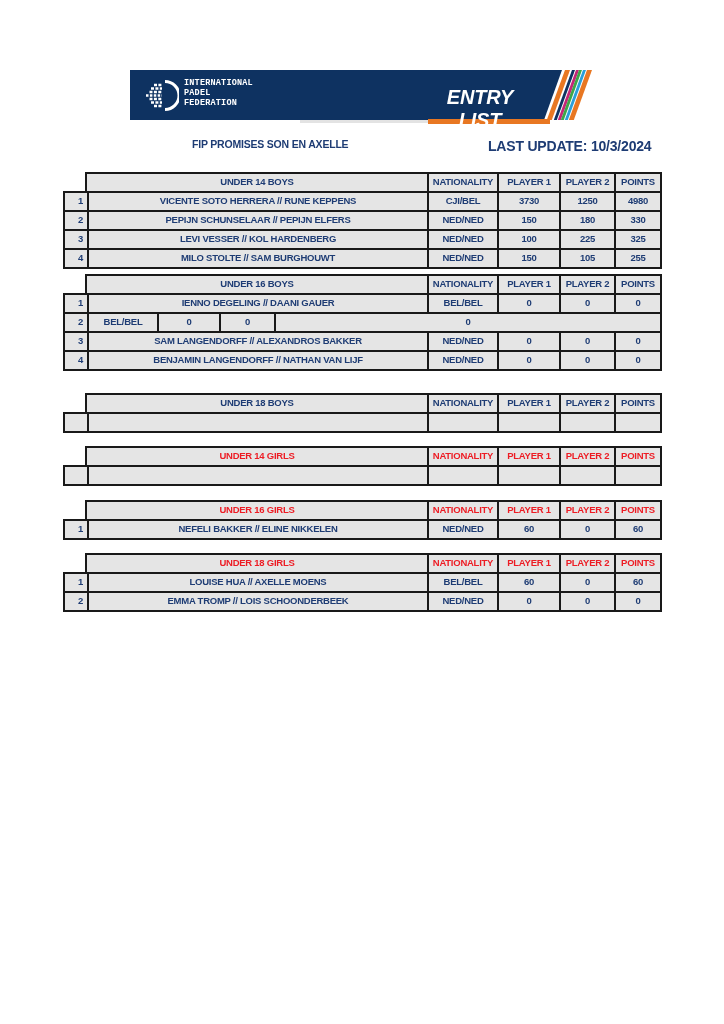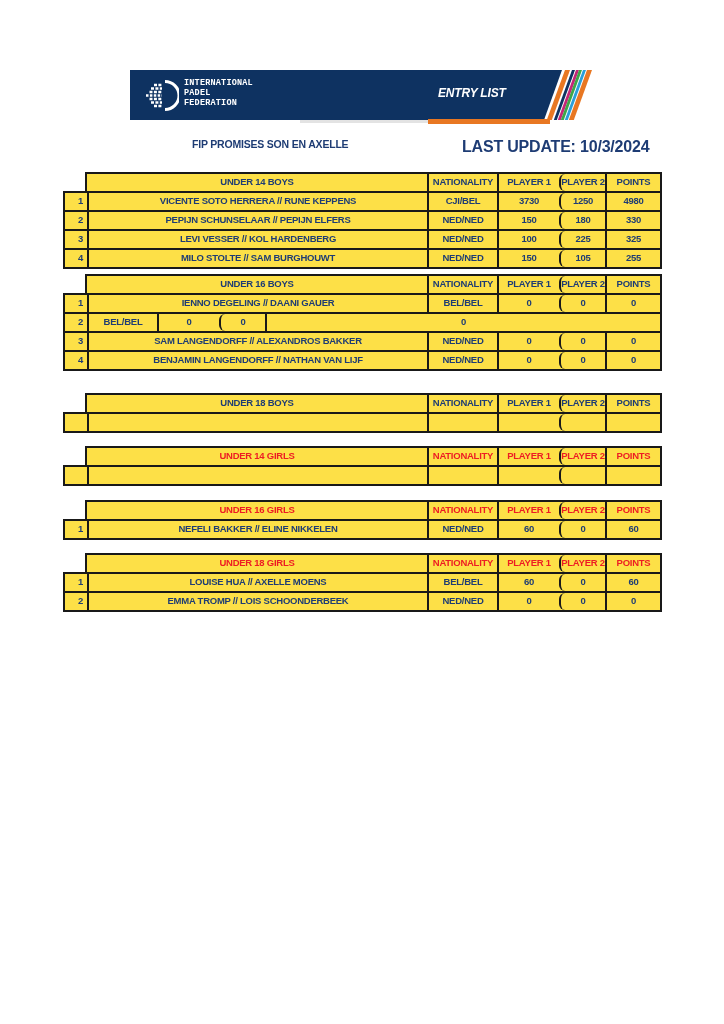--- a/index.html
+++ b/index.html
@@ -23,46 +23,46 @@
   .s-t  { left:452.5px; width:2.5px; background:#2a9fd8; }
   .s-o2 { left:456.5px; width:4.5px; background:#e87722; }
   .under-white { position:absolute; left:170px; top:50px; width:128px; height:3px; background:#e3e3e3; }
   .under-orange{ position:absolute; left:298px; top:49px; width:122px; height:5px; background:#e87722; }
   .logo-emblem { position:absolute; left:15px; top:8px; }
   .logo-text {
     position:absolute; left:54px; top:9px; color:#ffffff; font-weight:bold;
     font-size:8.5px; line-height:9.8px; letter-spacing:0.2px;font-family:Liberation Mono, monospace;
   }
   .entry-list {
-    position:absolute; left:308px; top:16px; width:100px; text-align:left;
-    color:#ffffff; font-style:italic; font-weight:bold; font-size:12px;
+    position:absolute; left:300px; top:16px; width:100px; text-align:center;
+    color:#ffffff; font-style:italic; font-weight:bold; font-size:20px;
     letter-spacing:-0.2px;
   }
   
   .doc-title {
     position:absolute; left:192px; top:138px; color:#1e3c74;
     font-weight:bold; font-size:10.5px; letter-spacing:-0.2px;
   }
   .last-update {
-    position:absolute; left:462px; top:138px; color:#1e3c74;
-    font-weight:bold; font-size:16px; letter-spacing:-0.2px;
+    position:absolute; left:488px; top:138px; color:#1e3c74;
+    font-weight:bold; font-size:14px; letter-spacing:-0.2px;
   }
   
   .tbl { position:absolute; left:63px; width:599px; color:#1e3c74; font-weight:bold; font-size:9.5px; letter-spacing:-0.25px; }
-  .trow { display:flex; height:21px; border:2px solid #191919; background:#fde047; box-sizing:border-box; }
+  .trow { display:flex; height:21px; border:2px solid #191919; background:#e5e5e5; box-sizing:border-box; }
   .trow + .trow { margin-top:-2px; }
   .hrow { margin-left:22px; width:577px; }
   .drow { width:599px; }
   .cell { line-height:16px; text-align:center; overflow:hidden; white-space:nowrap; box-sizing:border-box; }
   .cell + .cell { border-left:2px solid #191919; }
   .rank { width:22px; text-align:right; padding-right:4px; }
   .name { width:340px; }
   .nat  { width:70px; }
   .p1   { width:62px; }
-  .p2   { width:46px;border-radius:6px; }
+  .p2   { width:55px; }
   .pts  { flex:1; }
   .hrow.girls .cell { color:#ed1c24; }
   .t0 { top:172px; } .t1 { top:274px; } .t2 { top:393px; }
   .t3 { top:446px; } .t4 { top:500px; } .t5 { top:553px; }
 </style>
 </head>
 <body>
 
 <div class="page">
 

